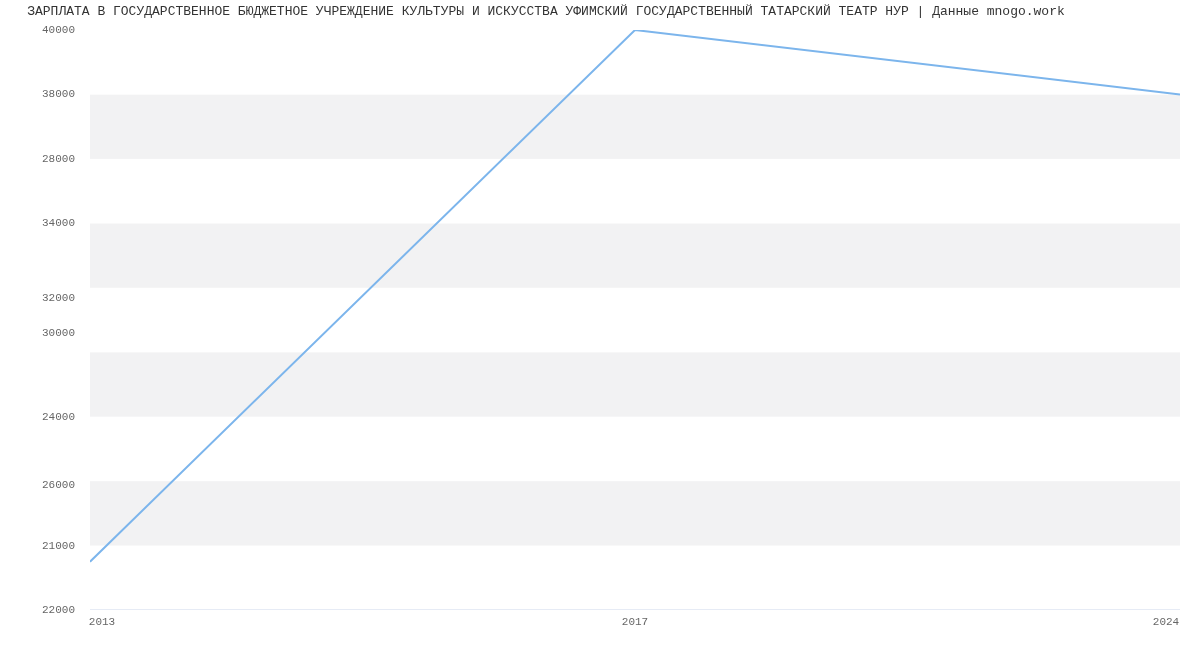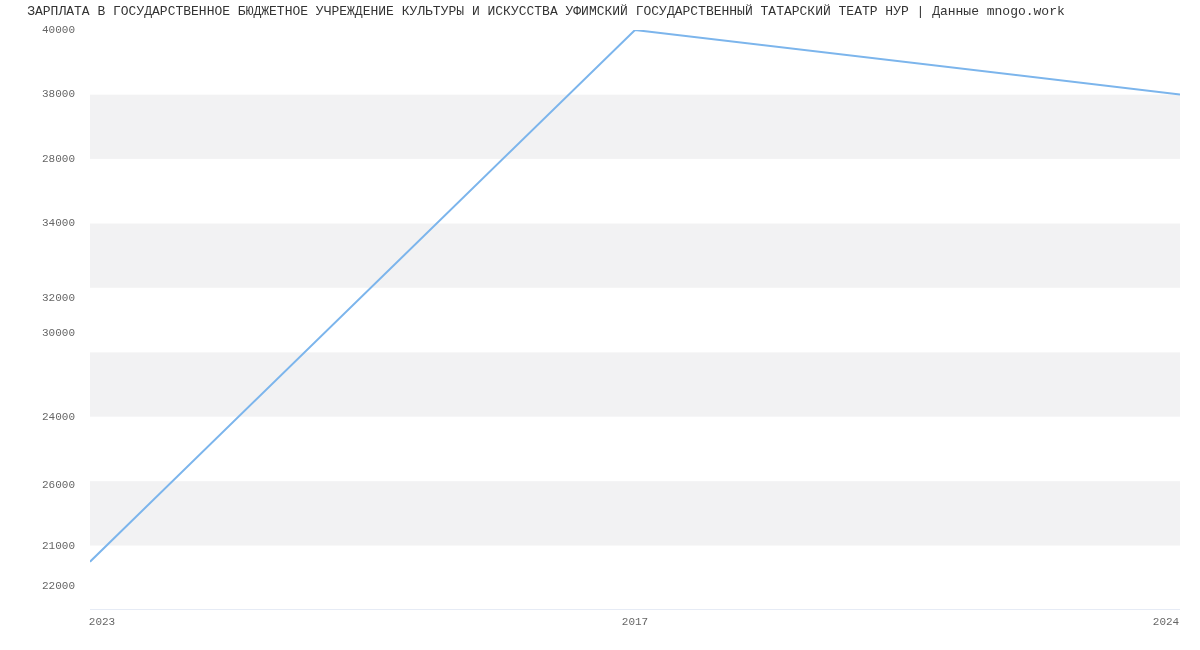--- a/index.html
+++ b/index.html
@@ -102,29 +102,29 @@
           <rect x="0" y="128.88888888888886" width="1090" height="64.44444444444451" class="band-alt"></rect>
           <rect x="0" y="64.44444444444446" width="1090" height="64.4444444444444" class="band"></rect>
           <rect x="0" y="0" width="1090" height="64.44444444444446" class="band-alt"></rect>
         </g>
       <line class="x-axis" x1="0" y1="580" x2="1090" y2="580"></line>
       <polyline class="line" points="0,531.6666666666666 545,0 1090,64.44444444444446"></polyline>
     </svg>
   </div>
 
   <div class="y-ticks">
-      <div class="y-tick" style="top: 556px;">22000</div>
+      <div class="y-tick" style="top: 580px;">22000</div>
       <div class="y-tick" style="top: 515.556px;">21000</div>
       <div class="y-tick" style="top: 455px;">26000</div>
       <div class="y-tick" style="top: 386.667px;">24000</div>
       <div class="y-tick" style="top: 303px;">30000</div>
       <div class="y-tick" style="top: 268px;">32000</div>
       <div class="y-tick" style="top: 193.333px;">34000</div>
       <div class="y-tick" style="top: 128.889px;">28000</div>
       <div class="y-tick" style="top: 64.4444px;">38000</div>
       <div class="y-tick" style="top: 0px;">40000</div>
     </div>
   <div class="x-ticks">
-      <div class="x-tick" style="left: 12px;">2023</div>
+      <div class="x-tick" style="left: 12px;">2013</div>
       <div class="x-tick" style="left: 545px;">2017</div>
       <div class="x-tick" style="left: 1076px;">2024</div>
     </div>
 </div>
 
 </body></html>

